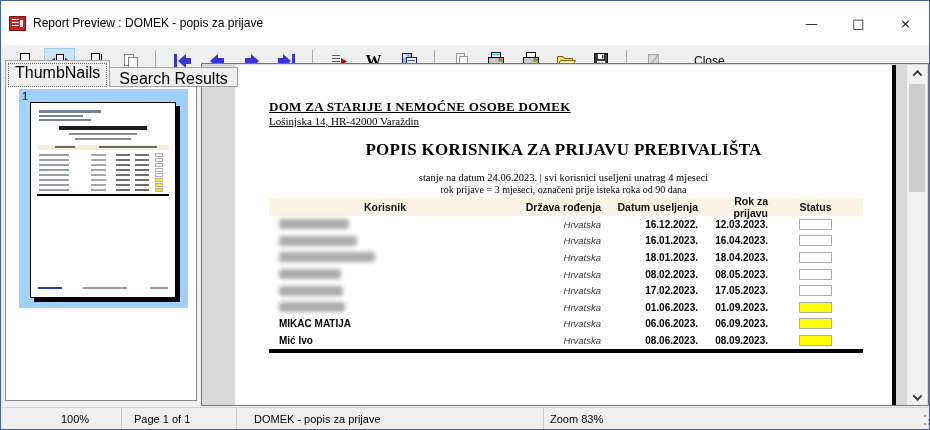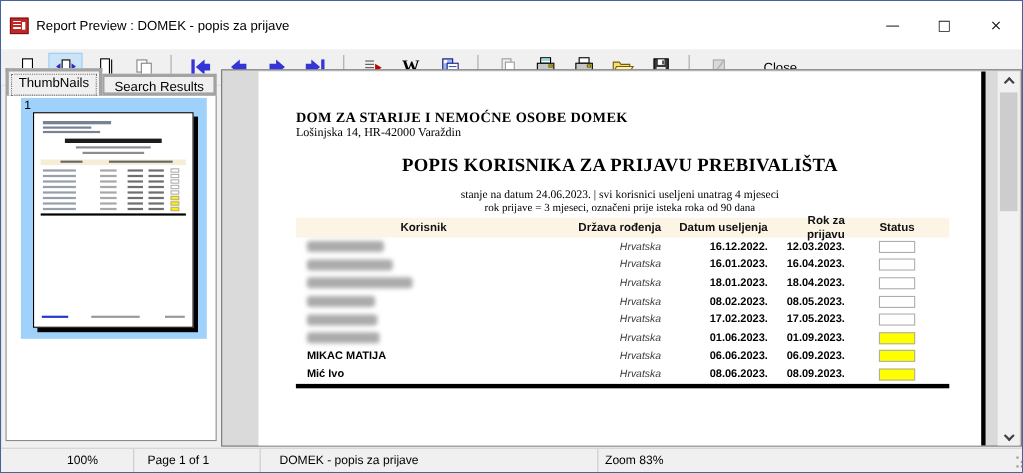--- a/index.html
+++ b/index.html
@@ -26,21 +26,21 @@
   .tbtn { width: 31px; height: 27px; display: flex; align-items: center; justify-content: center;
           flex: 0 0 auto; border: 1px solid transparent; margin: 0 2px; }
   .tbtn.selected { background: #cce4f7; border-color: #9fcdf2; }
   .tsep { width: 1px; height: 22px; background: #a8a8a8; margin: 0 8px; flex: 0 0 auto; }
   .find-glyph { font-family: "Liberation Serif", serif; font-weight: bold; font-size: 16px; color: #000; }
   .close-btn { margin-left: 16px; font-size: 12px; color: #000; padding: 4px 8px; }
   .close-btn .u { text-decoration: underline; }
 
   
   .tabs { position: absolute; left: 4px; top: 63px; display: flex; align-items: flex-end; height: 23px; z-index: 3; }
-  .tab { border: 3px solid #a3a3a3; background: #f0f0f0; font-size: 12px; color: #000; position: relative; text-align: right; }
+  .tab { border: 1px solid #a3a3a3; background: #f0f0f0; font-size: 16px; color: #000; position: relative; text-align: right; }
   .tab.active { padding: 3px 9px 5px; border-bottom: none; z-index: 2; }
   .tab.active::after { content: ""; position: absolute; inset: 2px 2px 0 2px; border: 1px dotted #707070; }
   .tab.inactive { padding: 2px 9px 3px; margin-left: -1px; height: 20px; }
 
   
   .thumb-panel { position: absolute; left: 4px; top: 85px; width: 192px; height: 315px;
                  background: #fff; border: 1px solid #8a8a8a; z-index: 2; }
   .thumb-sel { position: absolute; left: 13px; top: 2px; width: 169px; height: 219px; background: #9fd1fb; }
   .thumb-num { position: absolute; left: 3px; top: 1px; font-size: 11px; color: #000; }
   .mini-page { position: absolute; left: 11px; top: 13px; width: 146px; height: 196px;
@@ -72,21 +72,21 @@
   .m-foot .f-blue { left: 7px; width: 24px; background: #2538c8; }
   .m-foot .f-mid { left: 52px; width: 44px; background: #9a9a9a; }
   .m-foot .f-right { right: 7px; width: 18px; background: #9a9a9a; }
 
   
   .preview { position: absolute; left: 200px; top: 62px; width: 728px; height: 343px;
              border: 1px solid #757575; background: #dadada; overflow: hidden; }
   .page { position: absolute; left: 33px; top: 1px; width: 661px; height: 341px;
           background: #fff; border-right: 4px solid #000; }
 
-  .org-block { position: absolute; left: 34px; top: 34px; font-family: "Liberation Serif", serif; color: #000; }
+  .org-block { position: absolute; left: 34px; top: 34px; font-family: "Liberation Serif", serif; color: #000; text-decoration: underline; }
   .org-name { font-size: 13px; font-weight: bold; letter-spacing: .3px; line-height: 16px; }
   .org-line { font-size: 11px; line-height: 13.5px; }
   .rep-title { position: absolute; left: 0; top: 75px; width: 100%; text-align: center;
                font-family: "Liberation Serif", serif; font-weight: bold; font-size: 17px;
                letter-spacing: .3px; color: #000; }
   .rep-sub1 { position: absolute; left: 0; top: 107px; width: 100%; text-align: center;
               font-family: "Liberation Serif", serif; font-size: 10.5px; color: #000; }
   .rep-sub2 { position: absolute; left: 0; top: 119px; width: 100%; text-align: center;
               font-family: "Liberation Serif", serif; font-size: 10px; color: #000; }
 

